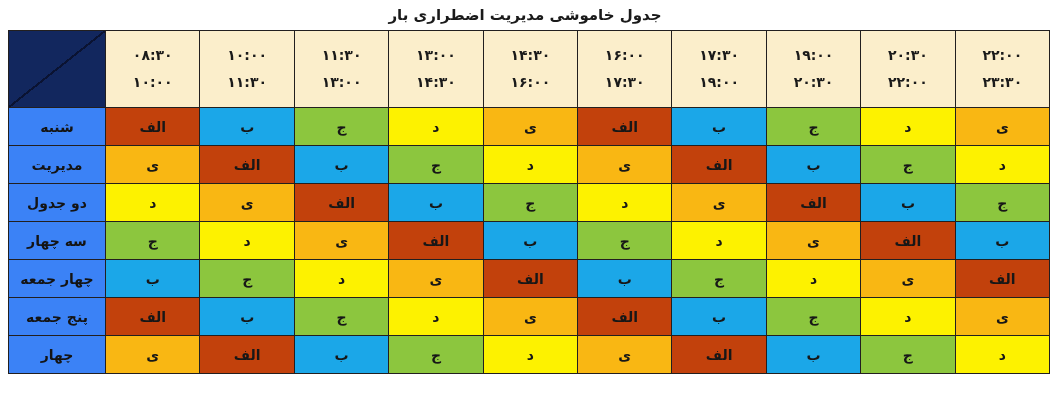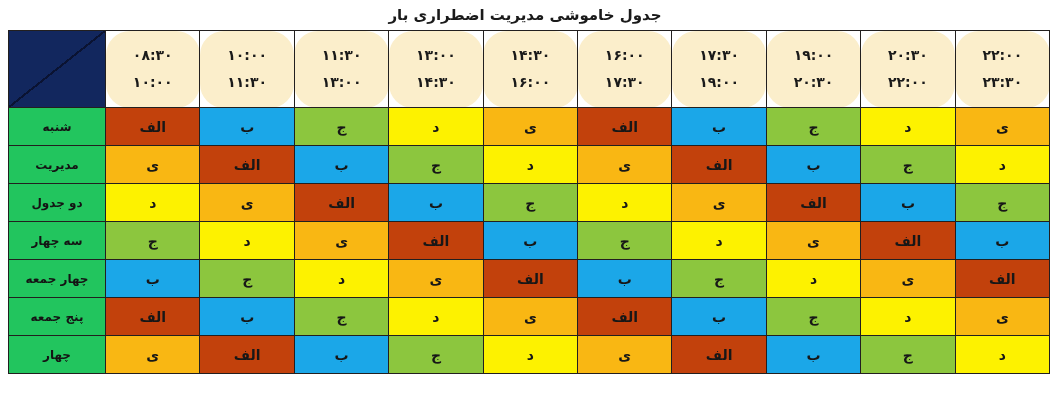--- a/index.html
+++ b/index.html
@@ -62,21 +62,20 @@
   }
 
   
   th.time-head {
     background: #fbeecb;
     height: 76px;
     font-size: 14.5px;
     line-height: 1.9;
     font-weight: bold;
     letter-spacing: 0.2px;
-    border-radius: 24px;
   }
   th.time-head .t1,
   th.time-head .t2 {
     display: block;
     direction: ltr;
     unicode-bidi: isolate;
   }
 
   th.corner-cell {
     background: #12275e;
@@ -97,22 +96,22 @@
   }
 
   
   tr.data-row td.slot {
     height: 37px;
     font-size: 14px;
     font-weight: bold;
     color: #171717;
   }
   tr.data-row td.day-cell {
-    background: #22c55e;
-    font-size: 12px;
+    background: #3b82f6;
+    font-size: 14px;
     font-weight: bold;
     color: #141414;
     width: 96px;
   }
 
   
   .g-alef { background: #c2410c; }
   .g-be   { background: #1ba7e8; }
   .g-jim  { background: #8cc63e; }
   .g-dal  { background: #fdf200; }

